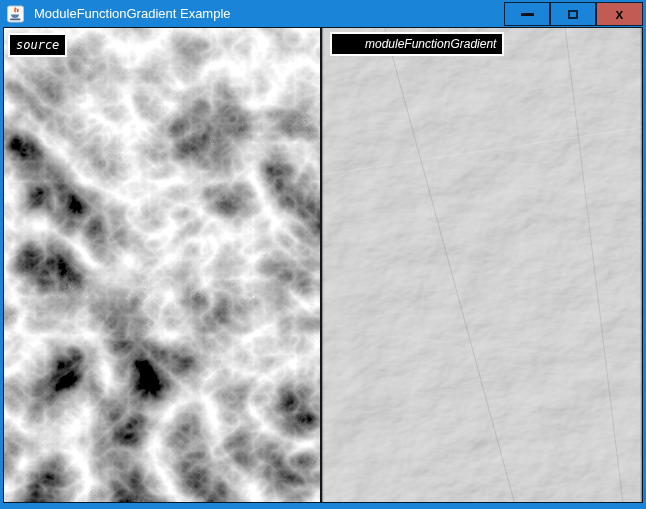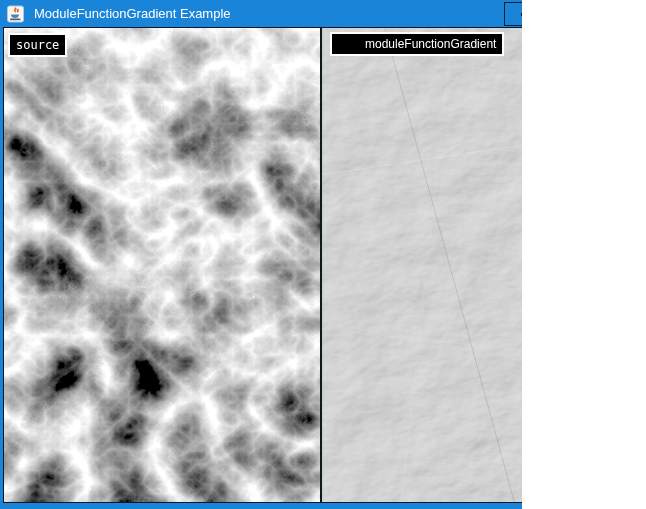--- a/index.html
+++ b/index.html
@@ -1,20 +1,20 @@
 <!DOCTYPE html>
 <html style="--titlebar-blue: #1984d8; --border-blue: #1984d8; --close-red: #c25b53; --button-border: #0d1f33; --title-fg: #ffffff; --label-bg: #000000; --label-fg: #ffffff;"><head>
 <meta charset="utf-8">
 <style>
   html,body{margin:0;padding:0;background:#fff;}
   *{box-sizing:border-box;}
 
   .window{
     position:relative;
-    width:522px;height:509px;
+    width:646px;height:509px;
     background:var(--border-blue,#1984d8);
     font-family:"Liberation Sans",sans-serif;
     overflow:hidden;
   }
 
   
   .titlebar{
     position:absolute;left:0;top:0;width:646px;height:28px;
     background:var(--titlebar-blue,#1984d8);
     display:flex;align-items:center;
@@ -45,21 +45,21 @@
     color:#0a0a0a;font-weight:700;font-size:14px;line-height:1;
     font-family:"Liberation Sans",sans-serif;
   }
 
   
   .content{
     position:absolute;left:4px;top:28px;width:638px;height:474px;
     outline:1px solid #0c1622;
     display:flex;background:#7a7a7a;
   }
-  .panel{position:relative;height:474px;overflow:hidden;background:#5eead4;}
+  .panel{position:relative;height:474px;overflow:hidden;background:#0f172a;font-style:italic;}
   .panel.left{width:316px;}
   .divider{width:2px;height:474px;background:#171717;}
   .panel.right{width:320px;}
   .panel svg{display:block;}
 
   .img-label{
     position:absolute;
     background:var(--label-bg,#000000);
     color:var(--label-fg,#ffffff);
     border:2px solid #ffffff;

